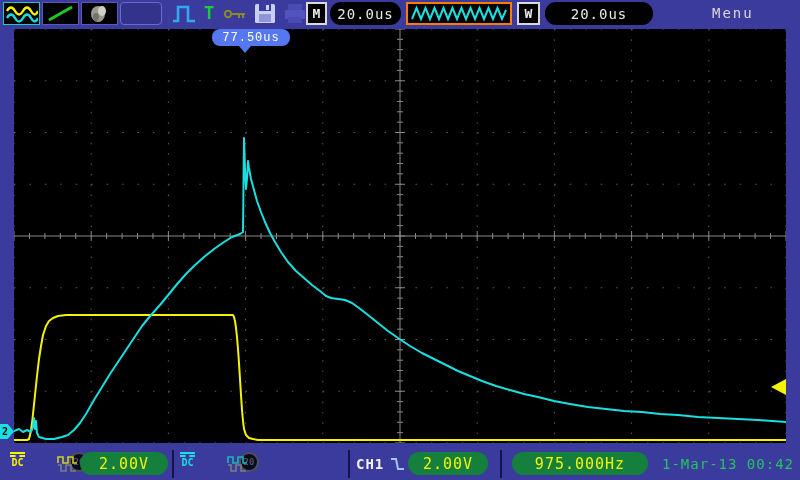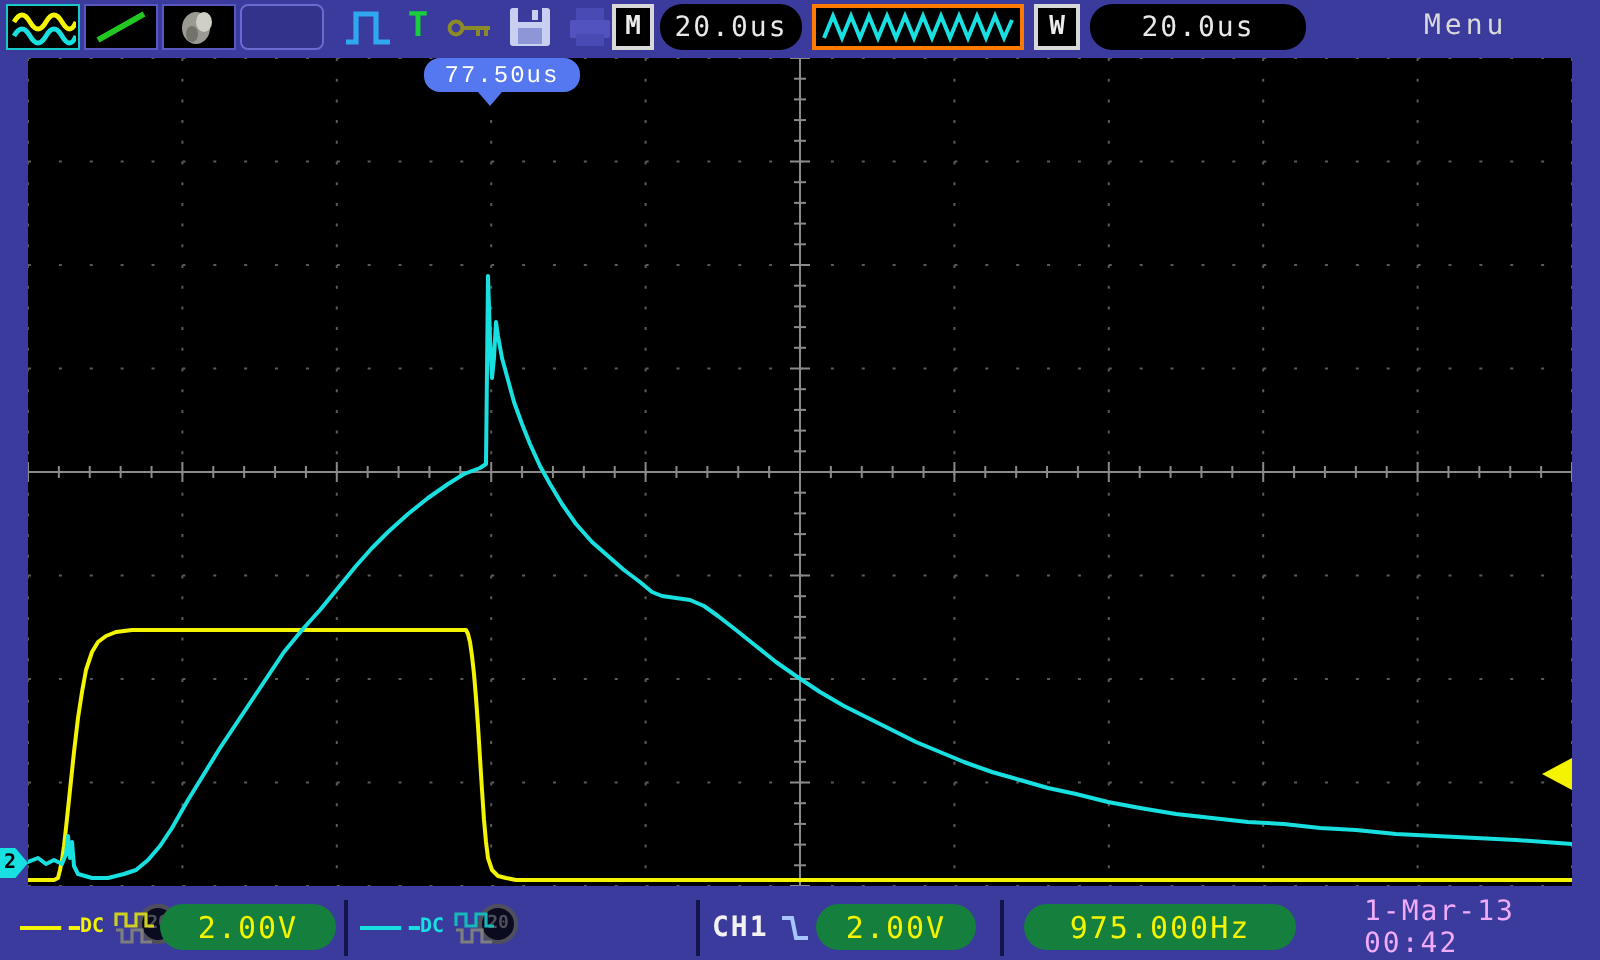--- a/index.html
+++ b/index.html
@@ -35,31 +35,31 @@
             padding-left:2px;box-sizing:border-box;z-index:4;}
   .trig-level{position:absolute;left:771px;top:351px;width:0;height:0;z-index:4;
             border-top:8px solid transparent;border-bottom:8px solid transparent;
             border-right:15px solid #f4f400;}
   
   .statusbar{position:absolute;left:0;top:448px;width:800px;height:32px;background:#3b3b9d;}
   .sb{position:absolute;top:4px;height:24px;display:flex;align-items:center;}
   .sb-pill{background:#15803d;border-radius:12px;font-size:15px;display:flex;align-items:center;
            justify-content:center;letter-spacing:1px;height:23px;}
   .sep{position:absolute;top:2px;width:2px;height:28px;background:#14144a;}
-  .dc-icon{display:flex;flex-direction:row;align-items:center;font-size:10px;
+  .dc-icon{display:flex;flex-direction:column;align-items:center;font-size:10px;
            font-weight:bold;line-height:10px;}
   .dc-icon .solid{display:block;width:15px;border-top:2px solid currentColor;}
   .dc-icon .dashed{display:block;width:15px;border-top:2px dashed currentColor;margin-top:1px;margin-bottom:1px;}
   .bw-badge{width:16px;height:16px;border-radius:50%;border:2px solid #50505c;color:#50505c;
             background:#0b0b20;font-size:9px;font-weight:bold;display:flex;align-items:center;
             justify-content:center;margin-left:36px;}
   .ch1-c{color:#f4f400;}
   .ch2-c{color:#18e0e0;}
   .trig-src{font-size:14px;font-weight:bold;color:#f2f2f2;letter-spacing:1px;}
-  .datetime{color:#f0abfc;font-size:14px;letter-spacing:1px;margin-left:20px;}
+  .datetime{color:#22c55e;font-size:14px;letter-spacing:1px;}
 </style>
 </head>
 <body>
 
 <div class="toolbar">
   <div class="tb iconbox" style="left:3px;width:37px;border-color:#19c8c8;">
     <svg width="33" height="19" viewBox="0 0 33 19">
       <path d="M2,7 Q6,0 10,7 T18,7 T26,7 T33,7" fill="none" stroke="#f4f400" stroke-width="2.4"></path>
       <path d="M2,14 Q6,7 10,14 T18,14 T26,14 T33,14" fill="none" stroke="#18e0e0" stroke-width="2.4"></path>
     </svg>

